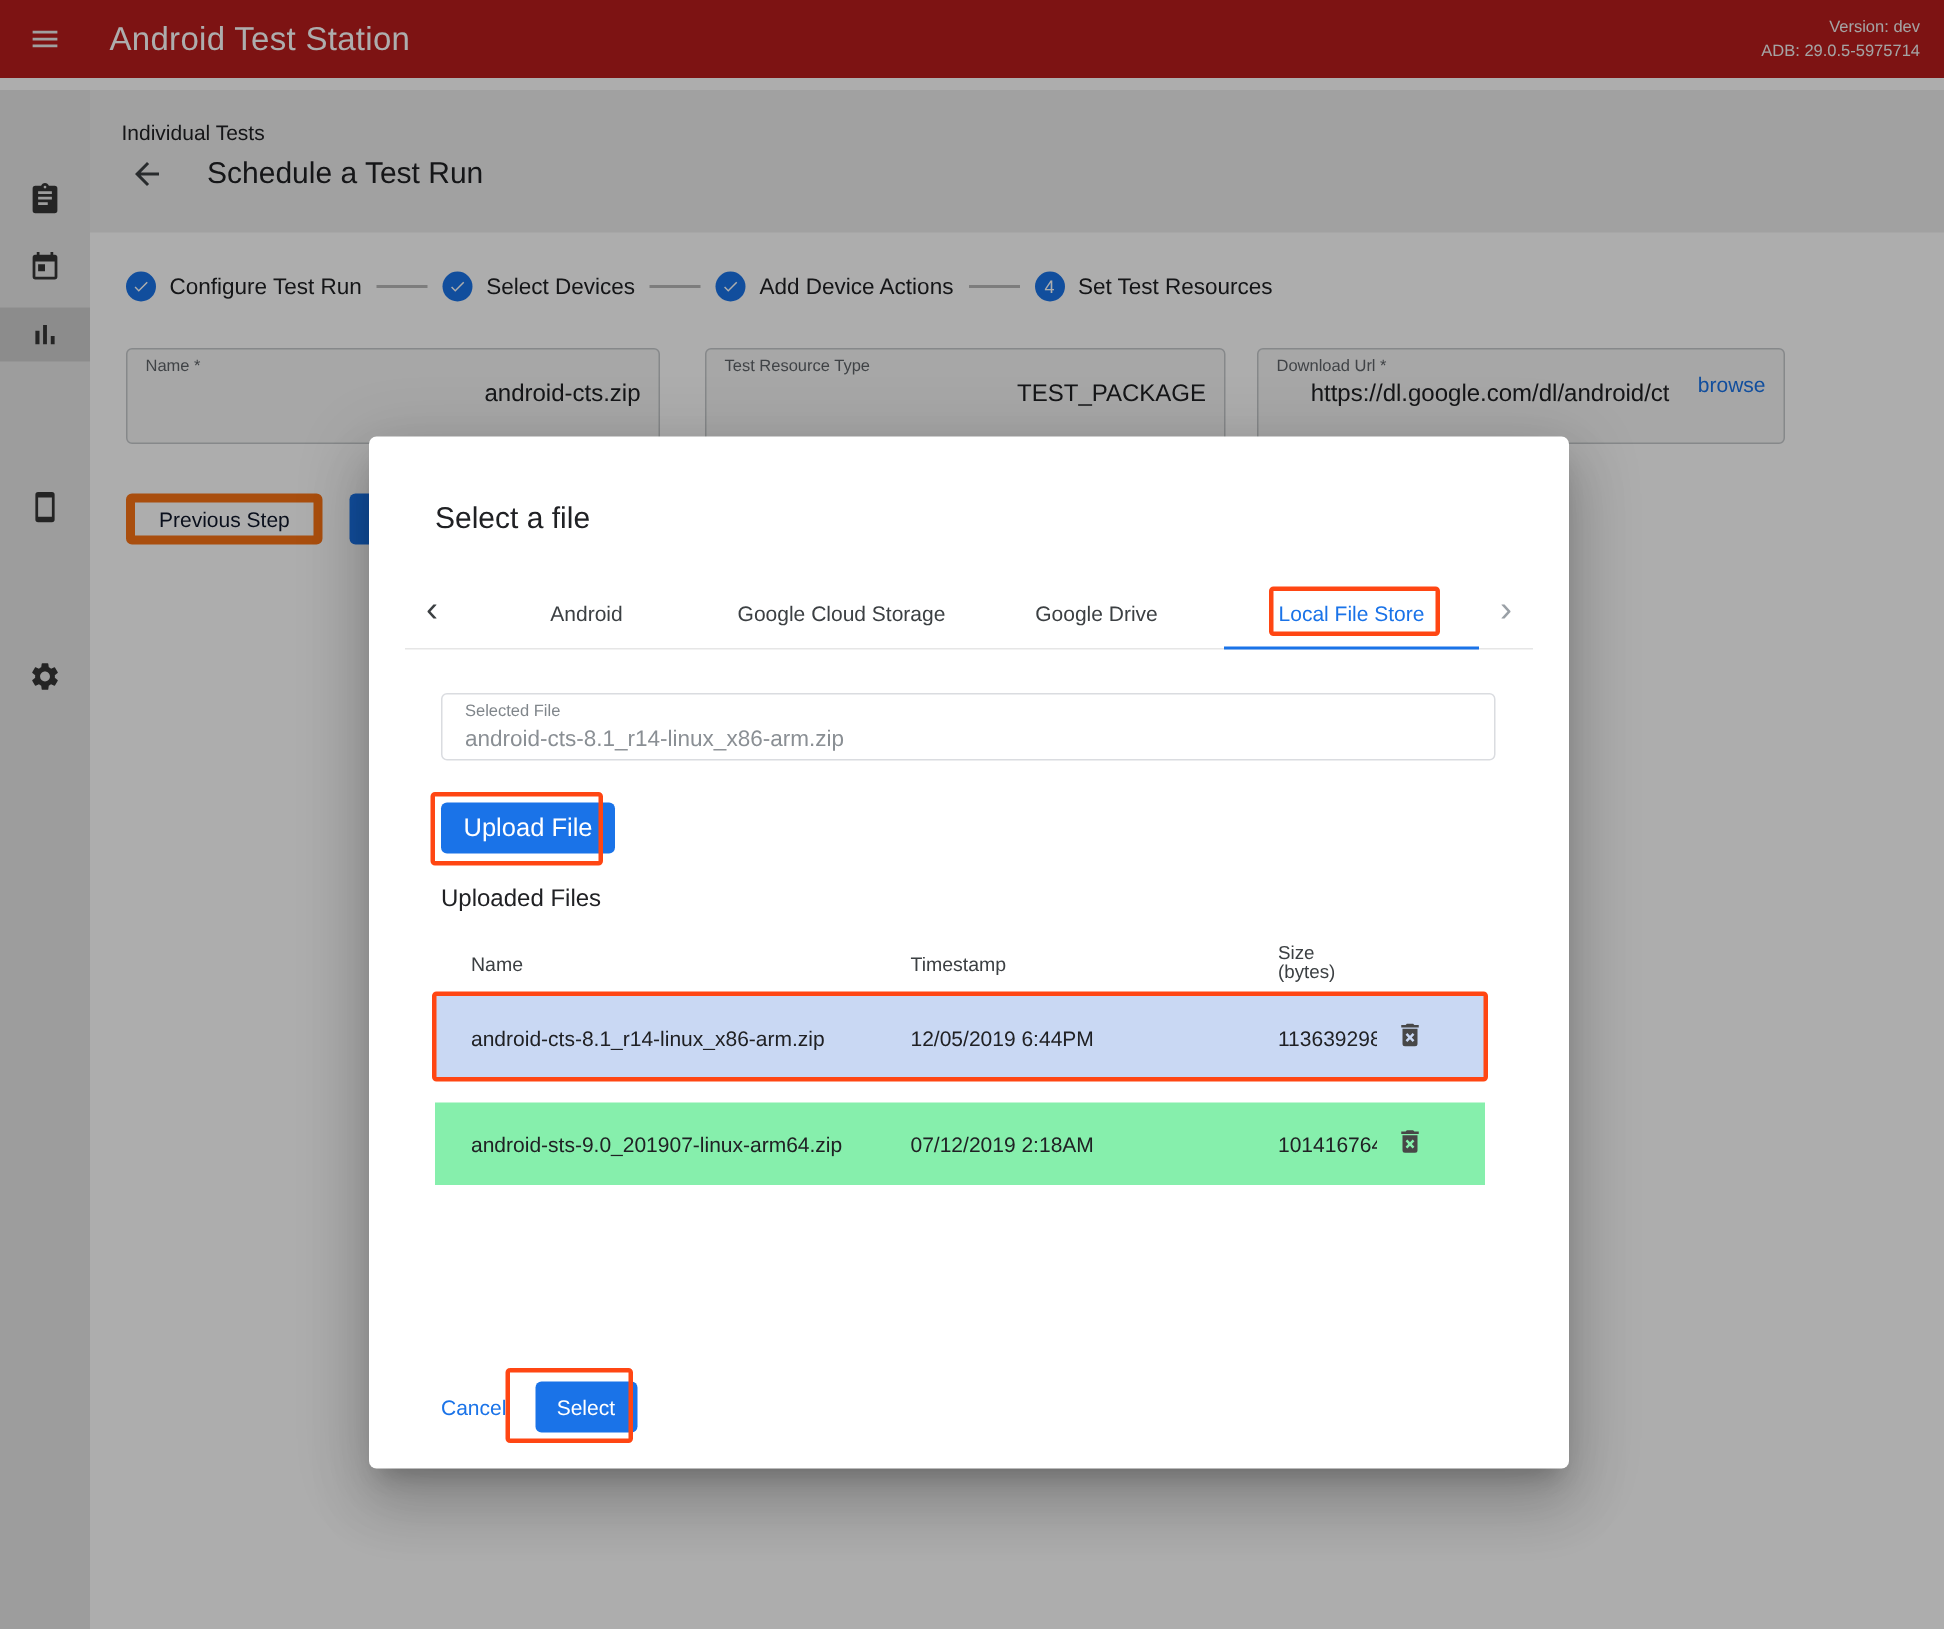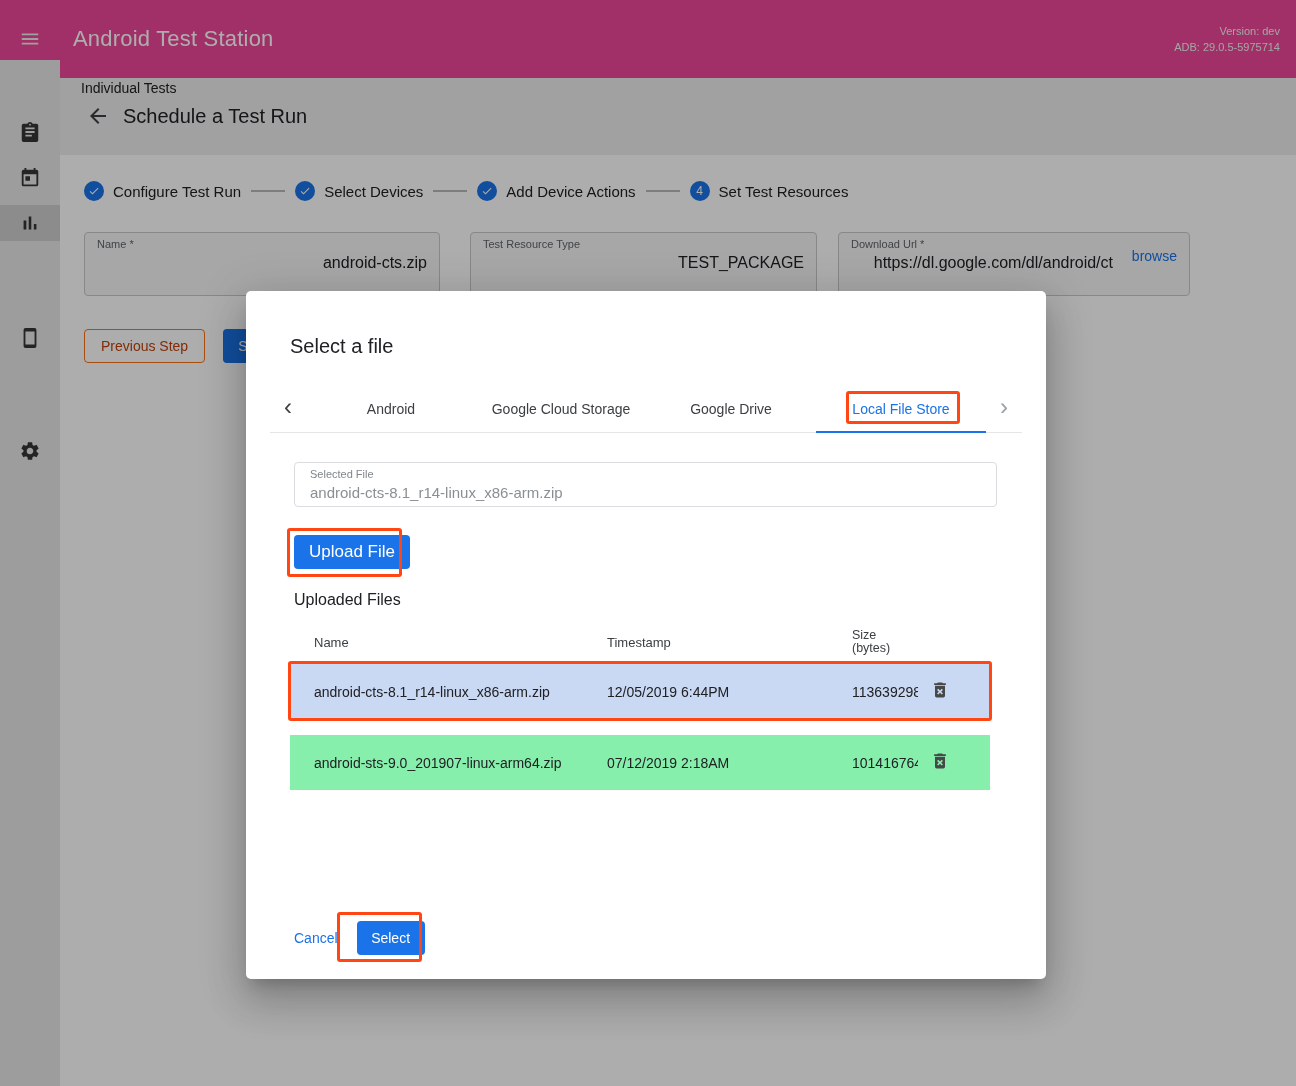--- a/index.html
+++ b/index.html
@@ -1,34 +1,34 @@
 <!DOCTYPE html>
 <html><head>
 <meta charset="utf-8">
 <style>
   * { margin:0; padding:0; box-sizing:border-box; }
   html,body { width:1296px; height:1086px; }
   body { font-family:"Liberation Sans", sans-serif; position:relative; background:#fff; overflow:hidden; }
 
   
-  .topbar { position:absolute; left:0; top:0; width:100%; height:78px; background:#ec4899; color:#fff; display:flex; align-items:center; z-index:1; }
+  .topbar { position:absolute; left:0; top:0; width:100%; height:52px; background:#b91c1c; color:#fff; display:flex; align-items:center; z-index:1; }
   .menu-btn { width:60px; height:60px; display:flex; align-items:center; justify-content:center; color:#ececec; background:none; border:none; cursor:pointer; }
   .app-title { font-size:22px; font-weight:400; color:#fff; margin-left:13px; letter-spacing:.2px; }
   .version-info { margin-left:auto; margin-right:16px; text-align:right; font-size:11px; line-height:1.5; color:#f2f2f2; }
 
   
   .sidebar { position:absolute; left:0; top:60px; width:60px; bottom:0; background:#e8e8e8; z-index:1; }
   .side-item { position:absolute; left:0; width:60px; height:36px; display:flex; align-items:center; justify-content:center; color:#353535; cursor:pointer; }
   .side-item.active { background:#cfcfcf; }
   .side-item svg { display:block; }
 
   
   .main { position:absolute; left:60px; top:60px; right:0; bottom:0; background:#eeeeee; }
   .breadcrumb { position:absolute; left:21px; top:20px; font-size:14px; color:#202124; }
-  .page-title-row { position:absolute; left:26px; top:44px; display:flex; align-items:center; gap:13px; color:#202124; }
+  .page-title-row { position:absolute; left:26px; top:44px; display:flex; align-items:center; gap:28px; color:#202124; }
   .back-btn { background:none; border:none; color:#3c4043; width:24px; height:24px; cursor:pointer; padding:0; }
   .page-title { font-size:20px; font-weight:400; }
 
   .card { position:absolute; left:0; top:95px; right:0; bottom:0; background:#ffffff; }
 
   
   .stepper { position:absolute; left:24px; top:26px; display:flex; align-items:center; }
   .step { display:flex; align-items:center; cursor:pointer; }
   .step-circle { width:20px; height:20px; border-radius:50%; background:#1a73e8; color:#fff; display:flex; align-items:center; justify-content:center; font-size:12px; font-weight:500; flex:none; }
   .step-label { margin-left:9px; font-size:15px; color:#202124; white-space:nowrap; }
@@ -40,21 +40,21 @@
   .field-label { font-size:11px; color:#5f6368; }
   .field-value { font-size:16px; color:#202124; margin-top:4px; white-space:nowrap; overflow:hidden;text-align:right; }
   .field-1 { width:356px; }
   .field-2 { width:347px; margin-left:30px; }
   .field-3 { width:352px; margin-left:21px; }
   .field-3 .field-value { width:262px; }
   .browse-link { position:absolute; right:12px; top:15px; color:#1a73e8; font-size:14px; font-weight:500; background:none; border:none; cursor:pointer; }
 
   
   .actions { position:absolute; top:174px; left:24px; display:flex; }
-  .btn-outline { height:34px; padding:0 16px; border:1px solid #f97316; border-radius:4px; color:#c2410c; font-size:14px; font-weight:500; display:flex; align-items:center; background:transparent; cursor:pointer; }
+  .btn-outline { height:34px; padding:0 16px; border:6px solid #f97316; border-radius:4px; color:#0f172a; font-size:14px; font-weight:500; display:flex; align-items:center; background:transparent; cursor:pointer; }
   .btn-partial { height:34px; width:136px; margin-left:18px; background:#1a73e8; border:none; border-radius:4px; color:#fff; font-size:14px; font-weight:500; display:flex; align-items:center; padding-left:15px; cursor:pointer; }
 
   
   .scrim { position:absolute; inset:0; background:rgba(0,0,0,.32); z-index:5; }
   .modal { position:absolute; left:246px; top:291px; width:800px; height:688px; background:#fff; border-radius:5px; z-index:10;
            box-shadow:0 11px 15px -7px rgba(0,0,0,.2), 0 24px 38px 3px rgba(0,0,0,.14), 0 9px 46px 8px rgba(0,0,0,.12); }
   .modal-title { position:absolute; left:44px; top:44px; font-size:20px; color:#202124; }
 
   .tabs { position:absolute; left:24px; top:94px; width:752px; height:48px; display:flex; border-bottom:1px solid #e6e6e6; }
   .tab-paddle { width:36px; display:flex; align-items:center; justify-content:center; font-size:24px; background:none; border:none; cursor:pointer; padding-bottom:4px; }

